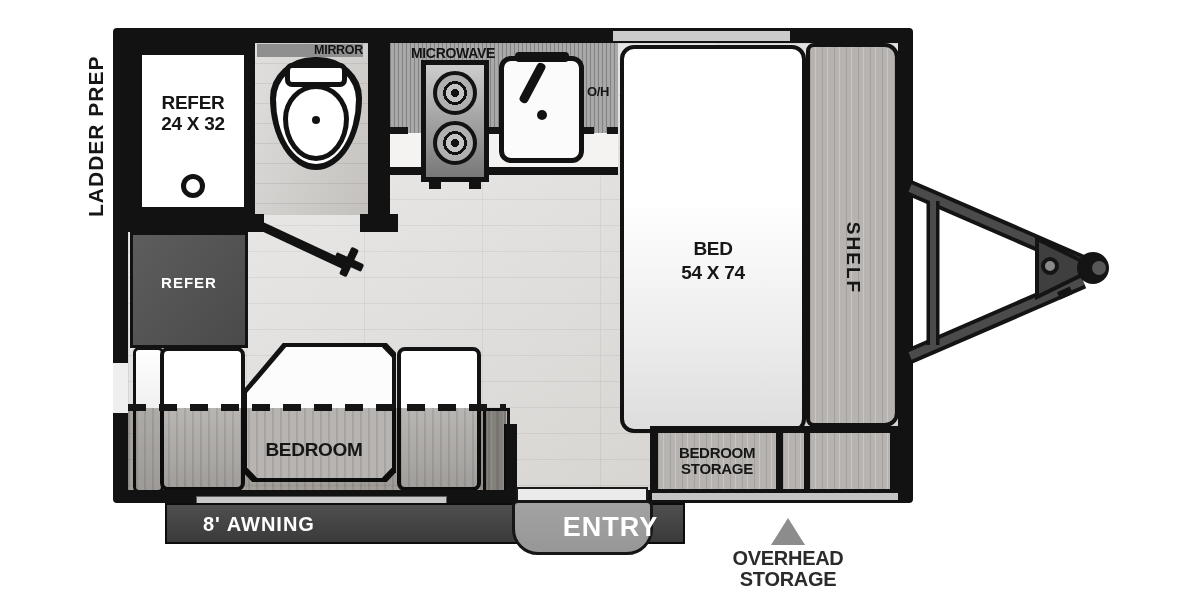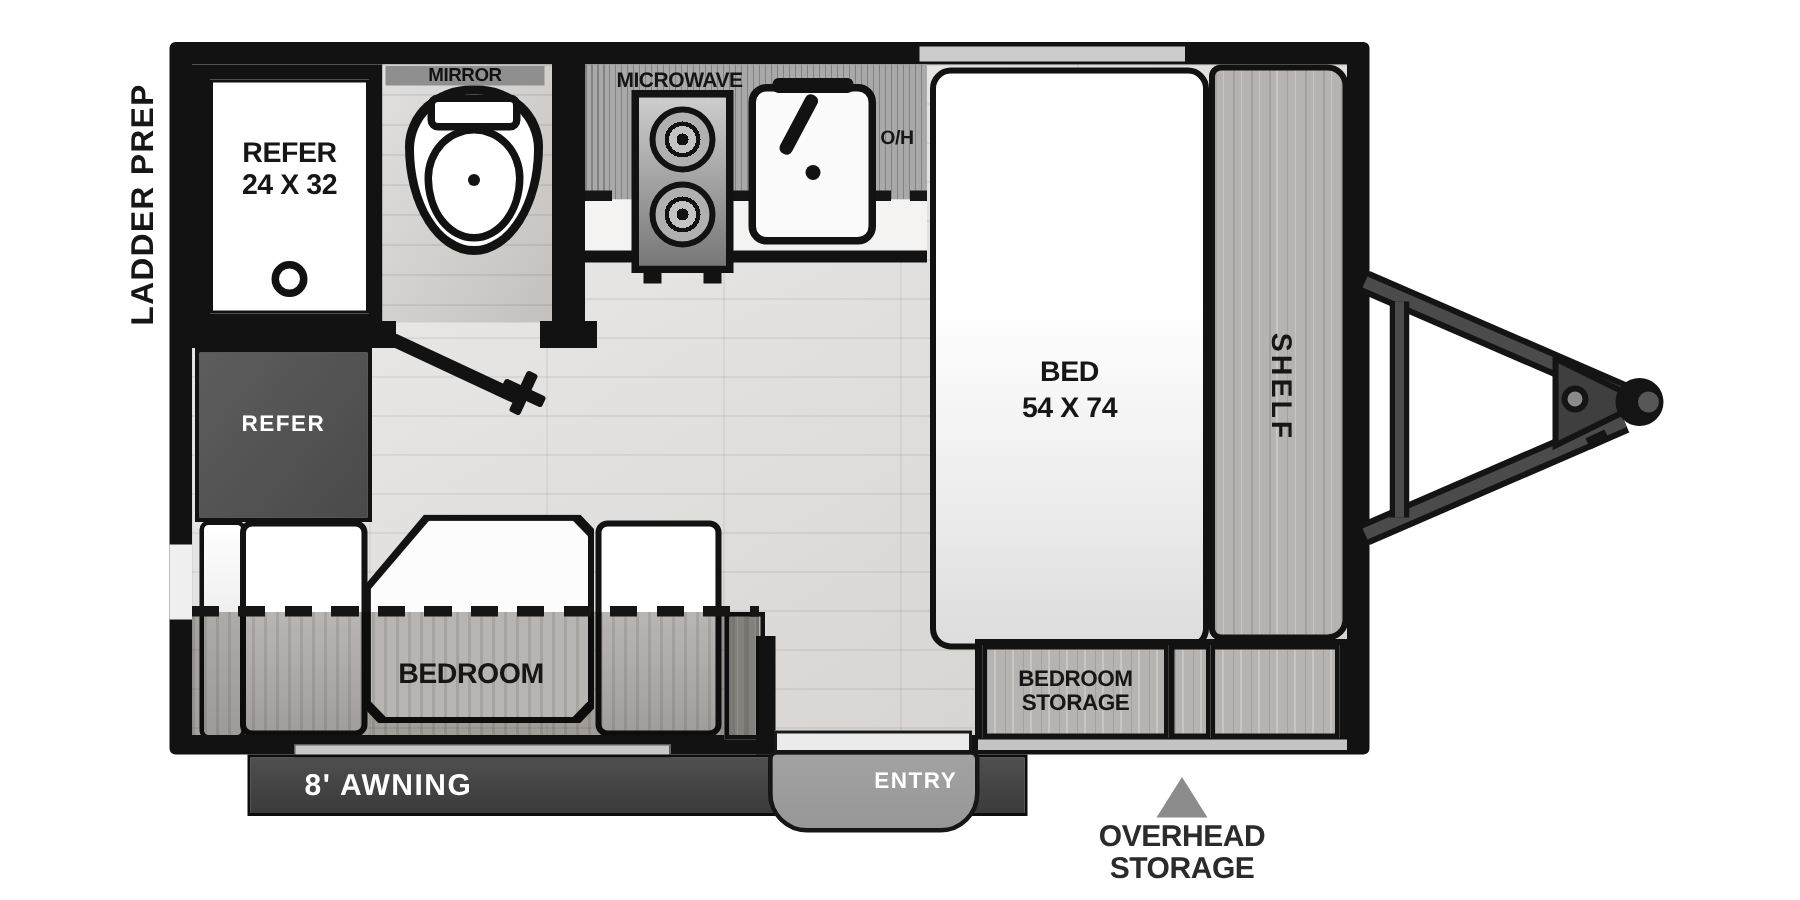--- a/index.html
+++ b/index.html
@@ -47,21 +47,21 @@
   <div class="abs" style="left:140px;top:53px;width:102px;height:152px;background:#fff;border:2px solid #121212;">
     <div class="abs lbl" style="left:0;top:38px;width:100%;font-size:19px;">
       <span>REFER</span><br>
       <span>24 X 32</span>
     </div>
     <div class="abs" style="left:50%;bottom:9px;width:14px;height:14px;border:5px solid #121212;border-radius:50%;transform:translateX(-50%);"></div>
   </div>
 
   <div class="abs floor-bath" style="left:255px;top:43px;width:113px;height:172px;"></div>
   <div class="abs" style="left:257px;top:44px;width:106px;height:13px;background:#8f8f8f;"></div>
-  <div class="abs lbl" style="left:257px;top:44px;width:106px;font-size:12.5px;color:#121212;">MIRROR</div>
+  <div class="abs lbl" style="left:257px;top:44px;width:106px;font-size:12.5px;color:#121212;text-align:right;">MIRROR</div>
 
   <div class="abs" style="left:270px;top:57px;width:92px;height:113px;">
     <div class="abs" style="left:0;top:0;right:0;bottom:0;background:#121212;border-radius:48% 48% 50% 50% / 36% 36% 64% 64%;"></div>
     <div class="abs" style="left:6px;top:6px;right:6px;bottom:6px;background:#fff;border-radius:48% 48% 50% 50% / 36% 36% 64% 64%;"></div>
     <div class="abs" style="left:15px;right:15px;top:6px;height:14px;background:#fff;border:5px solid #121212;border-radius:7px;"></div>
     <div class="abs" style="left:13px;right:13px;top:27px;bottom:9px;border:5px solid #121212;border-radius:50% 50% 50% 50% / 45% 45% 55% 55%;"></div>
     <div class="abs" style="left:50%;top:56%;width:8px;height:8px;background:#121212;border-radius:50%;transform:translate(-50%,-50%);"></div>
   </div>
 
   <div class="abs wall" style="left:368px;top:28px;width:22px;height:200px;"></div>
@@ -130,21 +130,21 @@
   <div class="abs" style="left:128px;top:408px;width:378px;height:82px;background-color:#b9b6b3;background-image:repeating-linear-gradient(90deg, rgba(0,0,0,0.09) 0 2px, transparent 2px 8px);mix-blend-mode:multiply;"></div>
   <div class="abs dash" style="left:128px;top:404px;width:378px;"></div>
   <div class="abs lbl" style="left:250px;top:440px;width:128px;font-size:19px;">BEDROOM</div>
 
   <div class="abs" style="left:196px;top:496px;width:249px;height:7px;background:#c9c9c9;border:1px solid #5e5e5e;"></div>
   <div class="abs" style="left:165px;top:503px;width:516px;height:37px;background:linear-gradient(180deg,#4f4f4f,var(--awning,#2e2e2e));border:2px solid #0c0c0c;">
     <div class="abs lbl" style="left:36px;top:8px;width:160px;font-size:20px;color:#fff;letter-spacing:1px;text-align:left;">8' AWNING</div>
   </div>
   <div class="abs" style="left:516px;top:487px;width:128px;height:11px;background:#ebebeb;border:2px solid #1a1a1a;"></div>
   <div class="abs" style="left:512px;top:500px;width:135px;height:49px;background:linear-gradient(180deg,#a2a2a2,var(--step,#8a8a8a));border:3px solid #161616;border-radius:6px 6px 26px 26px;">
-    <div class="abs lbl" style="left:0;top:10px;width:100%;font-size:15px;color:#fff;letter-spacing:1px;padding-left:28px;">ENTRY</div>
+    <div class="abs lbl" style="left:0;top:10px;width:100%;font-size:27px;color:#fff;letter-spacing:1px;padding-left:28px;">ENTRY</div>
   </div>
 
   <div class="abs" style="left:771px;top:518px;width:0;height:0;border-left:17px solid transparent;border-right:17px solid transparent;border-bottom:27px solid var(--triangle,#8c8c8c);"></div>
   <div class="abs lbl" style="left:703px;top:548px;width:170px;font-size:20px;line-height:1.05;color:#2b2b2b;">
     <span>OVERHEAD</span><br>
     <span>STORAGE</span>
   </div>
 
   <svg class="abs" style="left:900px;top:163px;width:215px;height:215px;" viewBox="0 0 215 215">
     <line x1="10" y1="25" x2="183" y2="100" stroke="#141414" stroke-width="16"></line>

